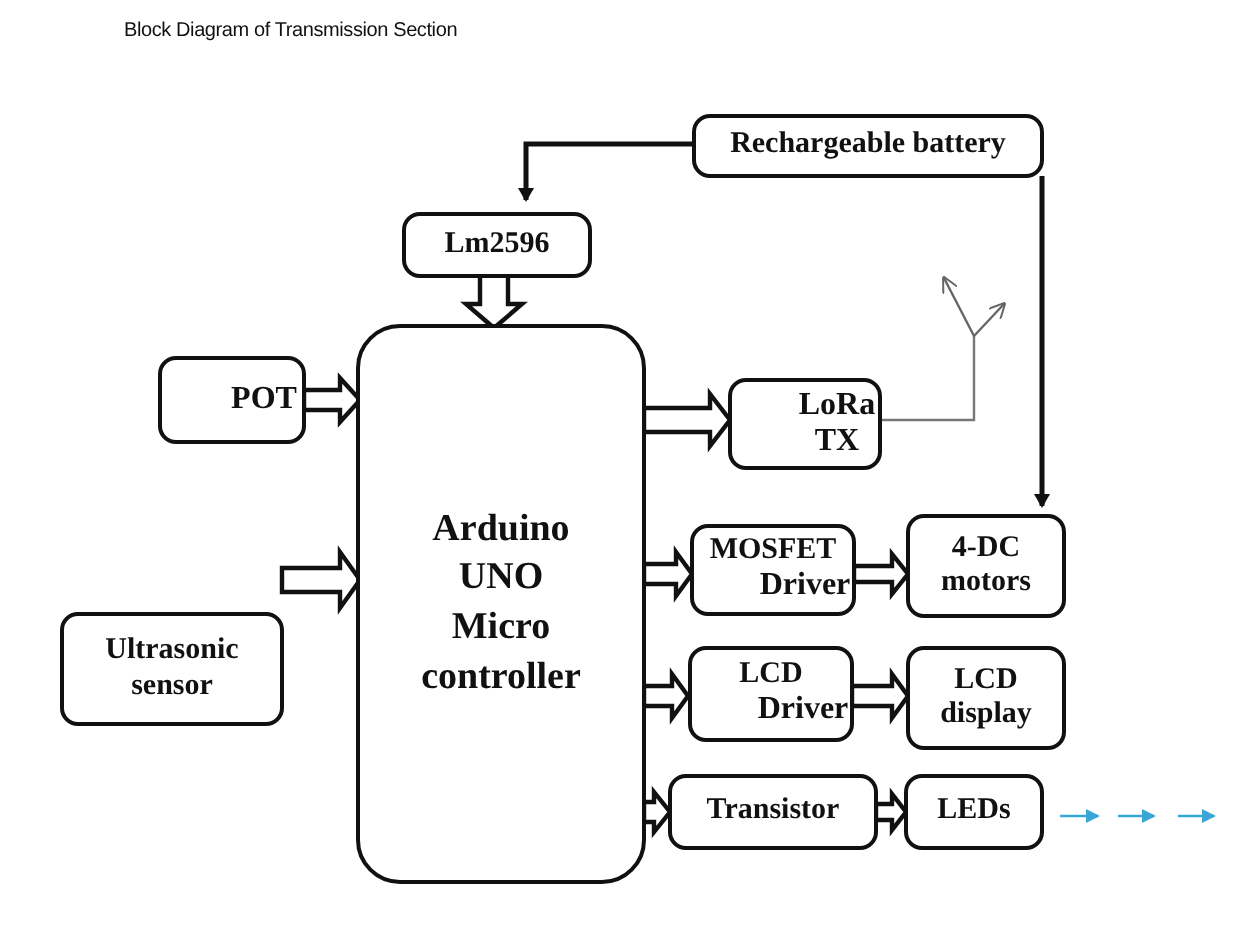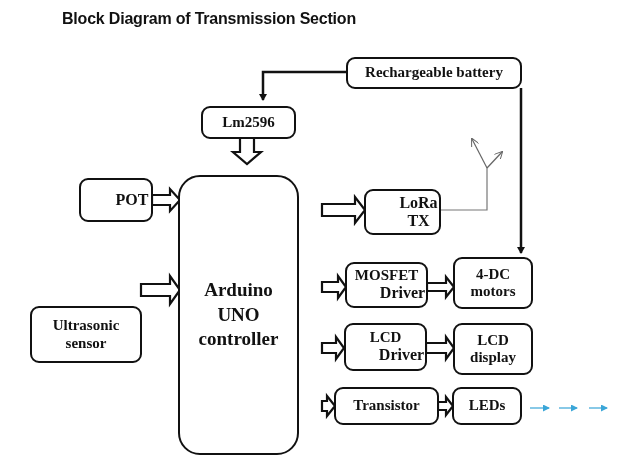--- a/index.html
+++ b/index.html
@@ -1,17 +1,17 @@
 <!DOCTYPE html>
 <html><head>
 <meta charset="utf-8">
 <style>
   html, body { margin:0; padding:0; background:#ffffff; }
   body { width:628px; height:472px; position:relative; overflow:hidden; font-family:"Liberation Serif", serif; }
-  .title { position:absolute; left:62px; top:10px; font-family:"Liberation Sans", sans-serif; font-weight:bold; font-size:16px; color:#111; letter-spacing:-0.2px;text-align:right; }
+  .title { position:absolute; left:62px; top:10px; font-family:"Liberation Sans", sans-serif; font-weight:normal; font-size:10px; color:#111; letter-spacing:-0.2px;text-align:right; }
   svg { position:absolute; left:0; top:0; }
   .box { position:absolute; border:2.5px solid #111; border-radius:9px; background:#fff; box-sizing:border-box;
          display:flex; flex-direction:column; align-items:center; justify-content:center; text-align:right;
          font-family:"Liberation Serif", serif; font-weight:bold; color:#111; line-height:1.15; }
   .f15 { font-size:15px; }
   .f16 { font-size:16px;padding-left:32px; }
   .small { font-size:15px; }
   .big { font-size:19px; line-height:1.3; }
 </style>
 </head>
@@ -75,23 +75,24 @@
 
 <div class="box f16" style="left:79px;top:178px;width:74px;height:44px;">
   <span>POT</span>
 </div>
 
 <div class="box f15" style="left:30px;top:262px;width:112px;height:57px;margin-top:44px;">
   <span>Ultrasonic</span>
   <span>sensor</span>
 </div>
 
-<div class="box big" style="left:178px;top:175px;width:121px;height:280px;border-radius:22px;">
+<div class="box big" style="left:178px;top:162px;width:145px;height:280px;border-radius:22px;">
   <span>Arduino</span>
   <span>UNO</span>
+  <span>Micro</span>
   <span>controller</span>
 </div>
 
 <div class="box f16" style="left:364px;top:189px;width:77px;height:46px;">
   <span>LoRa</span>
   <span>TX</span>
 </div>
 
 <div class="box" style="left:345px;top:262px;width:83px;height:46px;">
   <span class="small">MOSFET</span>

